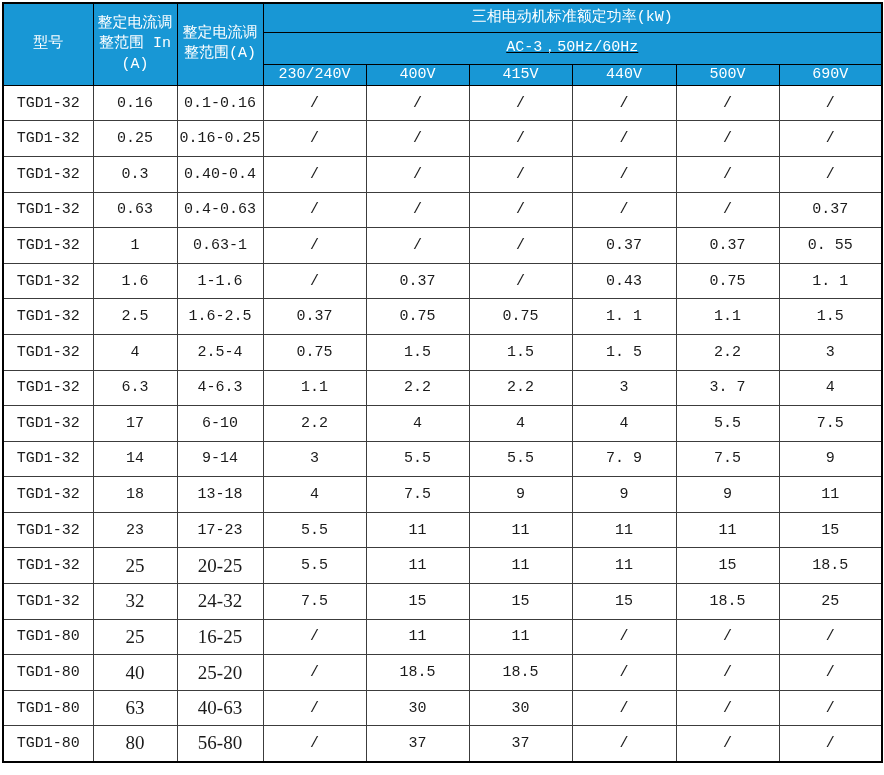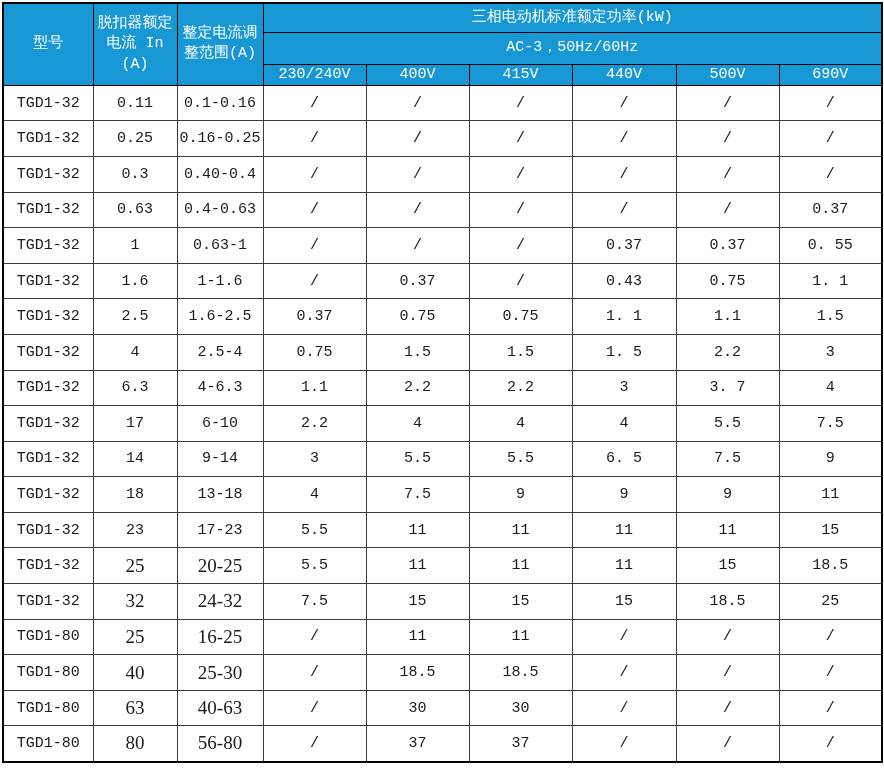--- a/index.html
+++ b/index.html
@@ -34,21 +34,21 @@
   
   thead th {
     background: #1897d5;
     color: #ffffff;
     font-weight: normal;
     border: 1px solid #000000;
     font-size: 15px;
     line-height: 1.35;
   }
   thead tr.h-row-1 { height: 29px; }
-  thead tr.h-row-2 { height: 32px; }
+  thead tr.h-row-2 { height: 32px; text-decoration: underline; }
   thead tr.h-row-3 { height: 19px; }
   th.wrap {
     word-break: break-all;
     white-space: normal;
     padding: 0 6px;
   }
   
   tbody td {
     border: 1px solid #3c3c3c;
     color: #1a1a1a;
@@ -73,40 +73,40 @@
       <col style="width:103px">
       <col style="width:103px">
       <col style="width:103px">
       <col style="width:104px">
       <col style="width:103px">
       <col style="width:103px">
     </colgroup>
     <thead>
       <tr class="h-row-1">
         <th rowspan="3" class="wrap">型号</th>
-        <th rowspan="3" class="wrap">脱扣器额定电流 In(A)</th>
+        <th rowspan="3" class="wrap">整定电流调整范围 In(A)</th>
         <th rowspan="3" class="wrap">整定电流调整范围(A)</th>
         <th colspan="6">三相电动机标准额定功率(kW)</th>
       </tr>
       <tr class="h-row-2">
         <th colspan="6">AC-3，50Hz/60Hz</th>
       </tr>
       <tr class="h-row-3">
         <th>230/240V</th>
         <th>400V</th>
         <th>415V</th>
         <th>440V</th>
         <th>500V</th>
         <th>690V</th>
       </tr>
     </thead>
     <tbody>
         <tr>
           <td>TGD1-32</td>
-          <td>0.11</td>
+          <td>0.16</td>
           <td>0.1-0.16</td>
           <td>/</td>
           <td>/</td>
           <td>/</td>
           <td>/</td>
           <td>/</td>
           <td>/</td>
         </tr>
         <tr>
           <td>TGD1-32</td>
@@ -207,21 +207,21 @@
           <td>5.5</td>
           <td>7.5</td>
         </tr>
         <tr>
           <td>TGD1-32</td>
           <td>14</td>
           <td>9-14</td>
           <td>3</td>
           <td>5.5</td>
           <td>5.5</td>
-          <td>6. 5</td>
+          <td>7. 9</td>
           <td>7.5</td>
           <td>9</td>
         </tr>
         <tr>
           <td>TGD1-32</td>
           <td>18</td>
           <td>13-18</td>
           <td>4</td>
           <td>7.5</td>
           <td>9</td>
@@ -269,21 +269,21 @@
           <td>/</td>
           <td>11</td>
           <td>11</td>
           <td>/</td>
           <td>/</td>
           <td>/</td>
         </tr>
         <tr>
           <td>TGD1-80</td>
           <td class="lg">40</td>
-          <td class="lg">25-30</td>
+          <td class="lg">25-20</td>
           <td>/</td>
           <td>18.5</td>
           <td>18.5</td>
           <td>/</td>
           <td>/</td>
           <td>/</td>
         </tr>
         <tr>
           <td>TGD1-80</td>
           <td class="lg">63</td>

